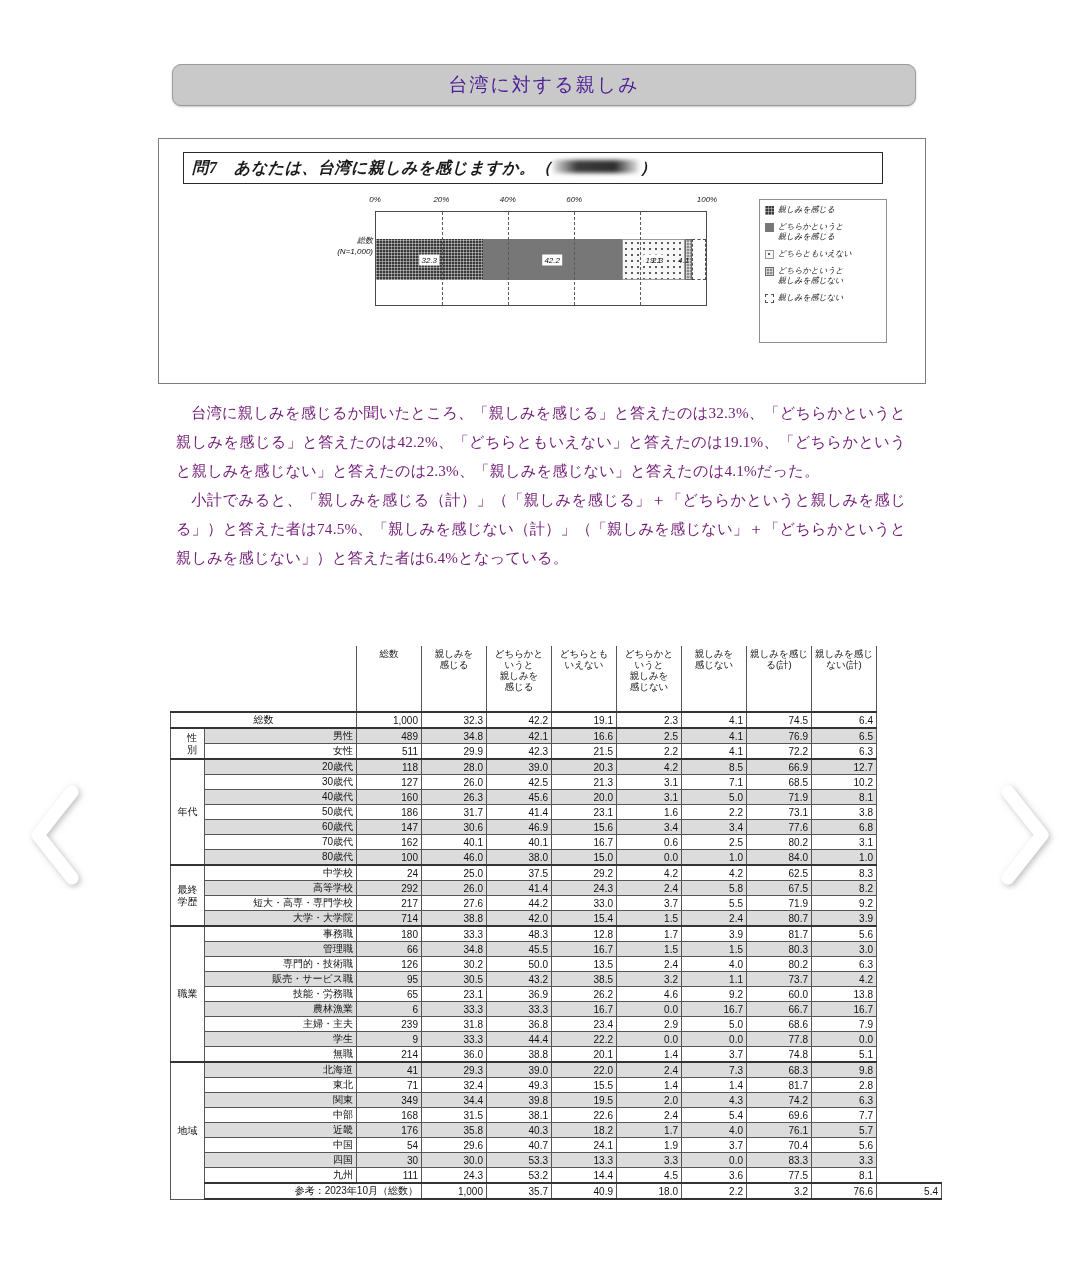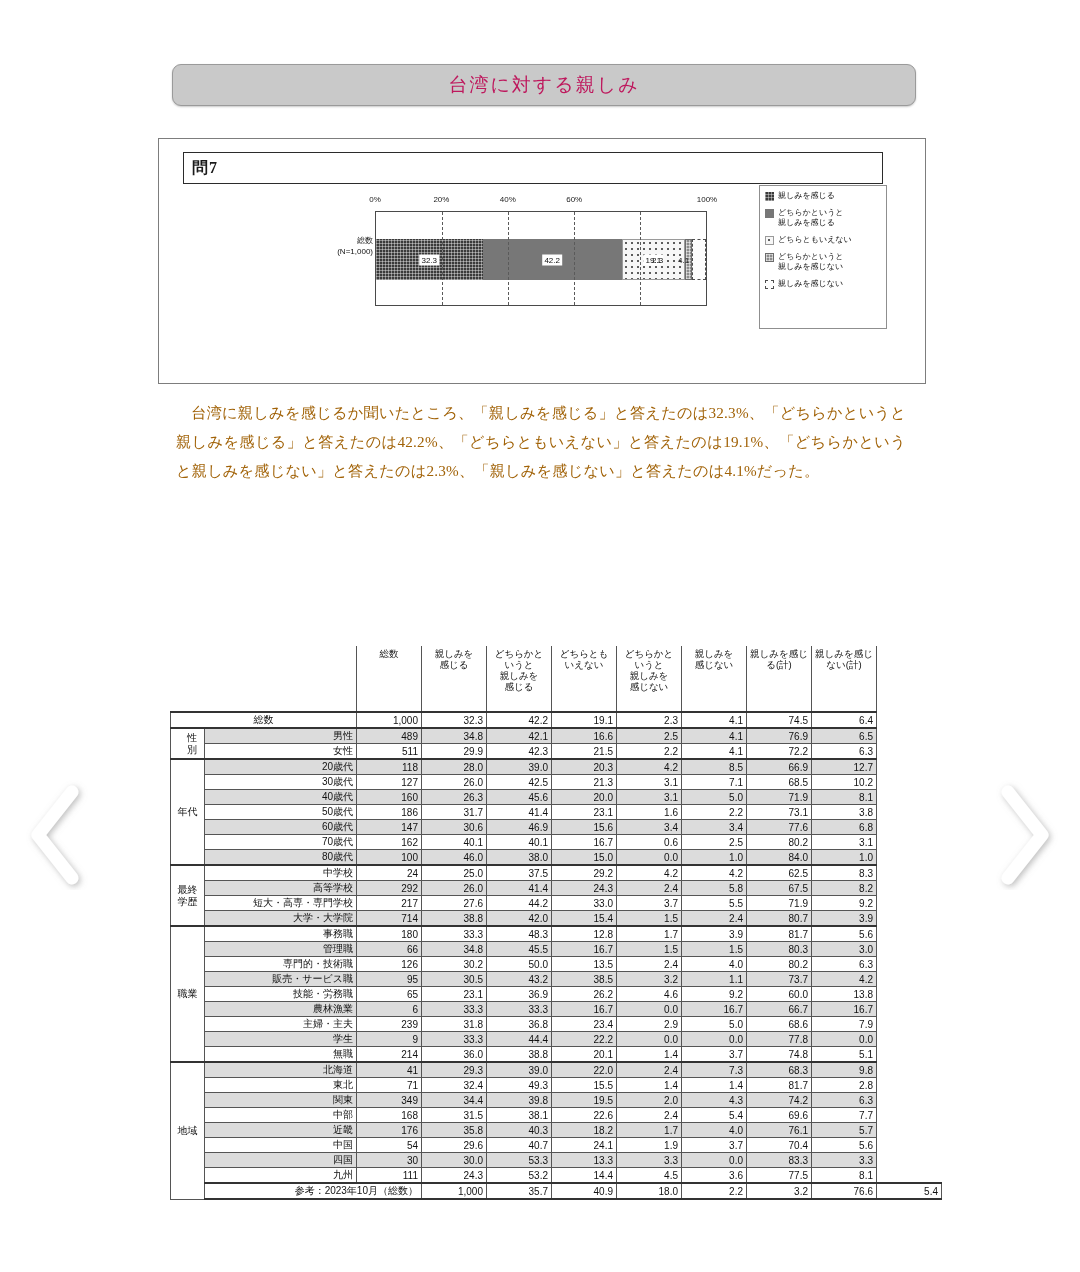--- a/index.html
+++ b/index.html
@@ -21,31 +21,32 @@
     width: 742px; height: 40px;
     background: #c9c9c9;
     border: 1px solid #9a9a9a;
     border-radius: 9px;
     box-shadow: 0 1px 2px rgba(0,0,0,.22);
     display: flex; align-items: center; justify-content: center;
   }
   .title-banner .txt {
     font-size: 19px;
     letter-spacing: 2px;
-    color: #be185d;
+    color: #4c1d95;
     font-family: "Liberation Serif", serif;
   }
 
   
   .chart-panel {
     position: absolute;
     left: 158px; top: 138px;
     width: 766px; height: 244px;
     background: #fff;
     border: 1px solid #7d7d7d;
+    font-style: italic;
   }
   .q-box {
     position: absolute;
     left: 24px; top: 13px;
     width: 700px; height: 32px;
     border: 1.5px solid #2b2b2b;
     display: flex; align-items: center;
     padding-left: 8px;
     box-sizing: border-box;
     background: #fff;
@@ -159,21 +160,21 @@
     text-align: right;
     font-size: 8px;
     line-height: 11px;
     font-family: "Liberation Sans", sans-serif;
     color: #111;
   }
 
   
   .legend {
     position: absolute;
-    left: 600px; top: 46px;
+    left: 600px; top: 60px;
     width: 128px; height: 144px;
     border: 1px solid #8f8f8f;
     background: #fff;
     padding: 5px 4px 20px 5px;
     box-sizing: border-box;
   }
   .legend-item {
     display: flex;
     align-items: flex-start;
     margin-bottom: 7px;
@@ -197,21 +198,21 @@
     position: absolute;
     left: 176px; top: 398px;
     width: 730px;
   }
   .para {
     font-size: 15.2px;
     line-height: 29px;
     text-indent: 1em;
     letter-spacing: .2px;
     margin: 0 0 0 0;
-    color: #a16207;
+    color: #701a75;
     text-align: justify;
   }
 
   
   .xtab {
     position: absolute;
     left: 170px; top: 646px;
     border-collapse: collapse;
     font-family: "Liberation Sans", sans-serif;
     font-size: 10px;
@@ -281,20 +282,21 @@
 <body>
 
 <div class="title-banner">
   <span class="txt">台湾に対する親しみ</span>
 </div>
 
 <div class="chart-panel">
 
   <div class="q-box">
     <span class="qno">問7</span>
+    <span class="qtext"><span>あなたは、台湾に親しみを感じますか。（</span><span class="q-redact"></span><span>）</span></span>
   </div>
 
   <div class="axis-ticks" id="axis-ticks">
       <span style="left: 0%;">0%</span>
       <span style="left: 20%;">20%</span>
       <span style="left: 40%;">40%</span>
       <span style="left: 60%;">60%</span>
       <span style="left: 80%; margin-top: 36px;">80%</span>
       <span style="left: 100%;">100%</span>
     </div>
@@ -349,20 +351,21 @@
       </div>
       <div class="legend-item">
         <span class="legend-swatch seg-5"></span>
         <span class="legend-txt">親しみを感じない</span>
       </div>
     </div>
 </div>
 
 <div class="body-text">
   <p class="para">台湾に親しみを感じるか聞いたところ、「親しみを感じる」と答えたのは32.3%、「どちらかというと親しみを感じる」と答えたのは42.2%、「どちらともいえない」と答えたのは19.1%、「どちらかというと親しみを感じない」と答えたのは2.3%、「親しみを感じない」と答えたのは4.1%だった。</p>
+  <p class="para">小計でみると、「親しみを感じる（計）」（「親しみを感じる」＋「どちらかというと親しみを感じる」）と答えた者は74.5%、「親しみを感じない（計）」（「親しみを感じない」＋「どちらかというと親しみを感じない」）と答えた者は6.4%となっている。</p>
 </div>
 
 <table class="xtab" id="xtab">
   <thead>
     <tr>
       <th class="corner grp"></th>
       <th class="corner rowlab"></th>
     <th class="num" style="white-space: pre-line;">総数</th>
         <th class="num" style="white-space: pre-line;">親しみを
 感じる</th>

